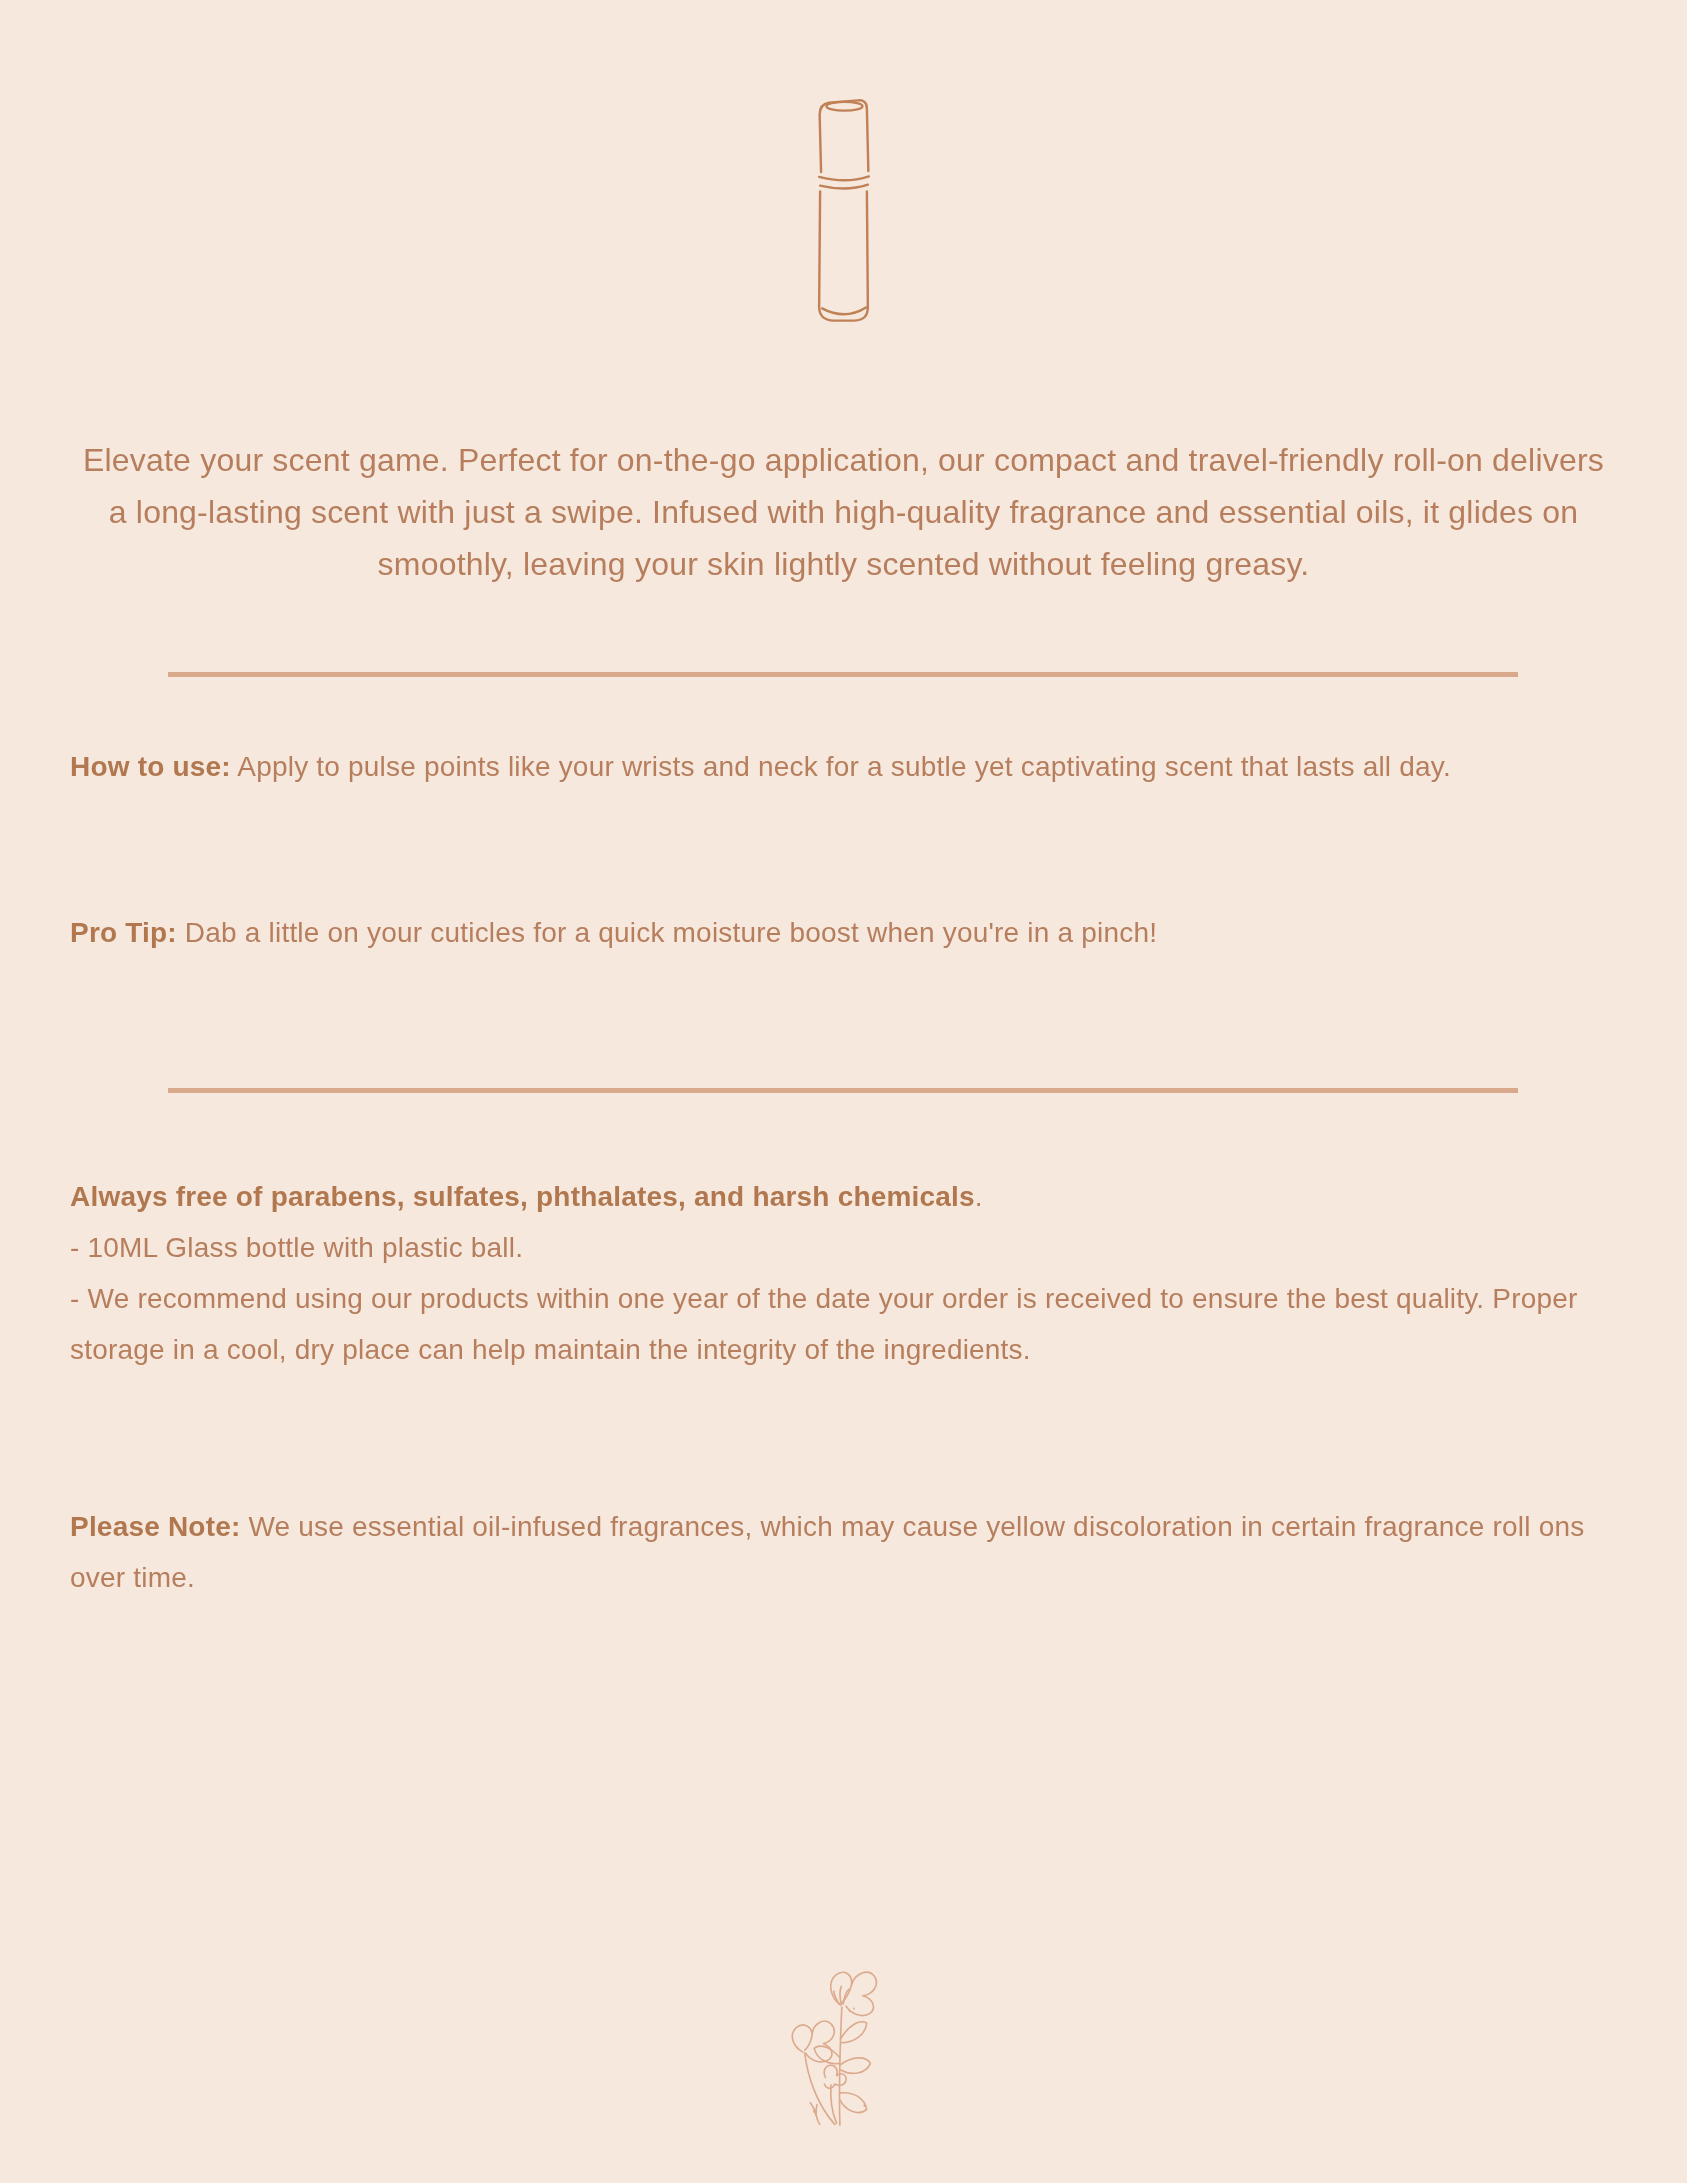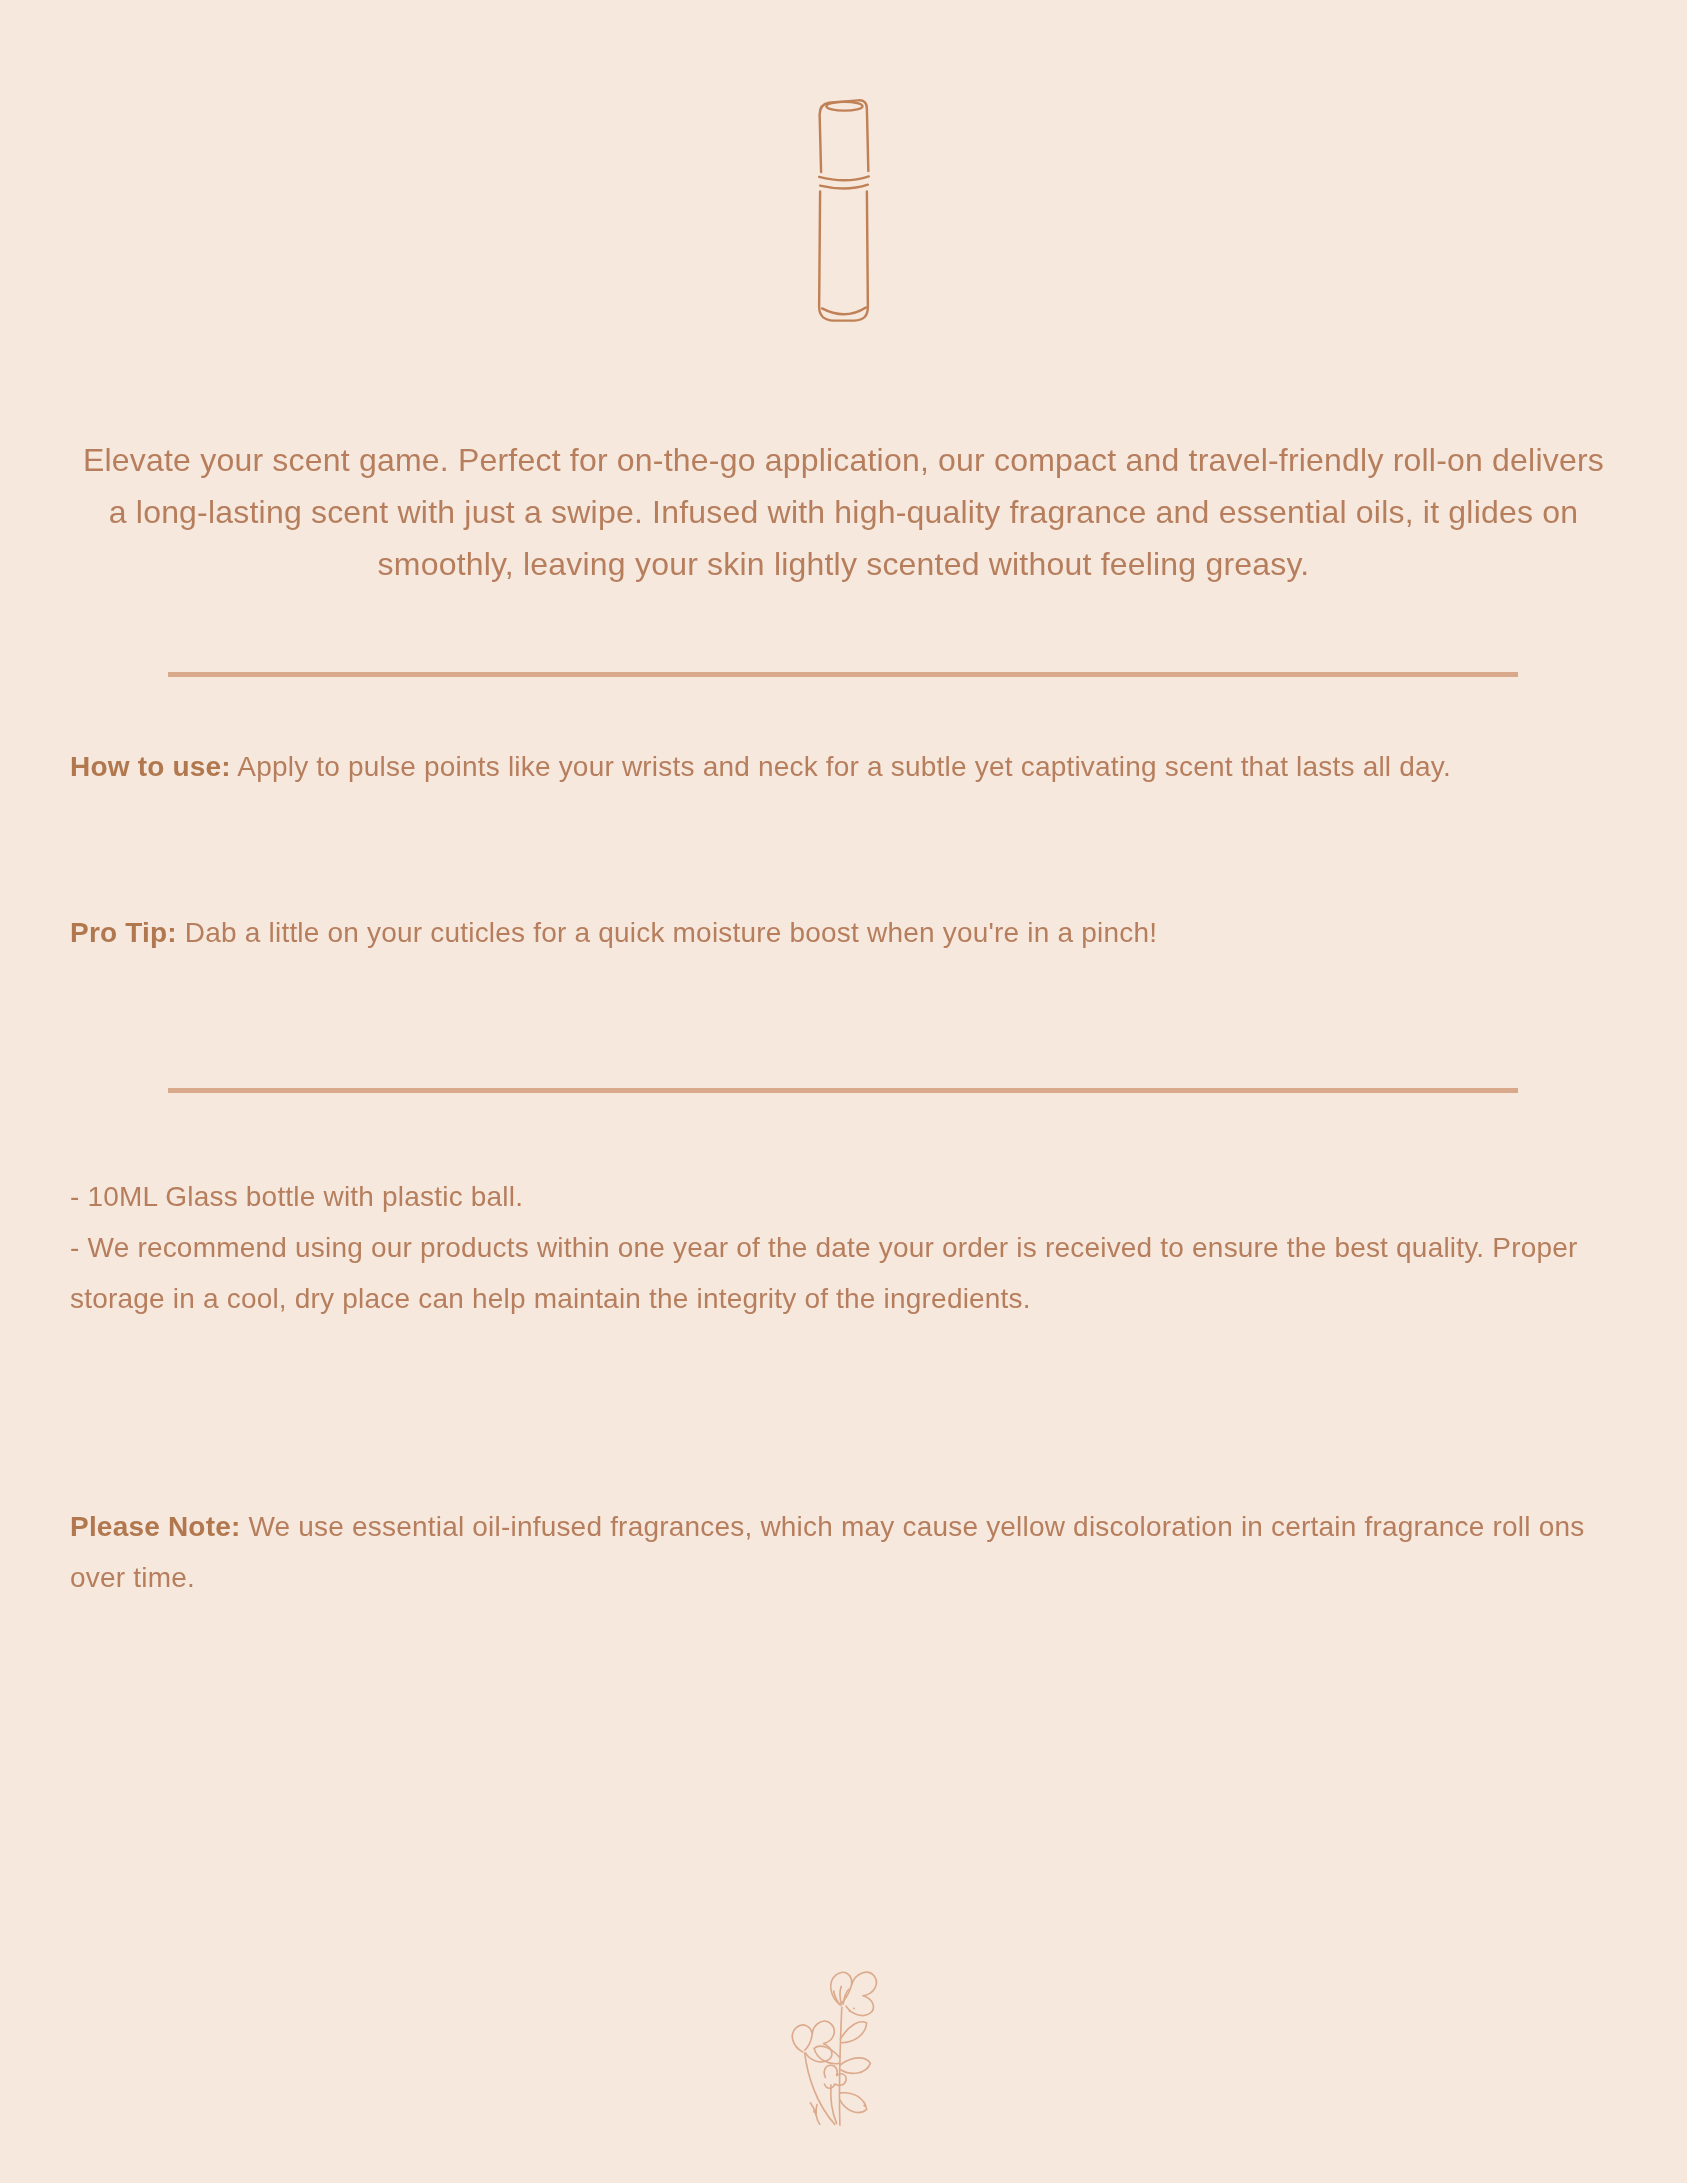--- a/index.html
+++ b/index.html
@@ -99,20 +99,23 @@
 <div class="abs textblock pro-tip">
   <p>
     <span class="label">Pro Tip:</span>
     <span>Dab a little on your cuticles for a quick moisture boost when you're in a pinch!</span>
   </p>
 </div>
 
 <div class="abs divider divider-2"></div>
 
 <div class="abs textblock details">
+  <p>
+    <span class="label">Always free of parabens, sulfates, phthalates, and harsh chemicals</span><span>.</span>
+  </p>
   <p>- 10ML Glass bottle with plastic ball.</p>
   <p>- We recommend using our products within one year of the date your order is received to ensure the best quality. Proper storage in a cool, dry place can help maintain the integrity of the ingredients.</p>
 </div>
 
 <div class="abs textblock please-note">
   <p>
     <span class="label">Please Note:</span>
     <span>We use essential oil-infused fragrances, which may cause yellow discoloration in certain fragrance roll ons over time.</span>
   </p>
 </div>

